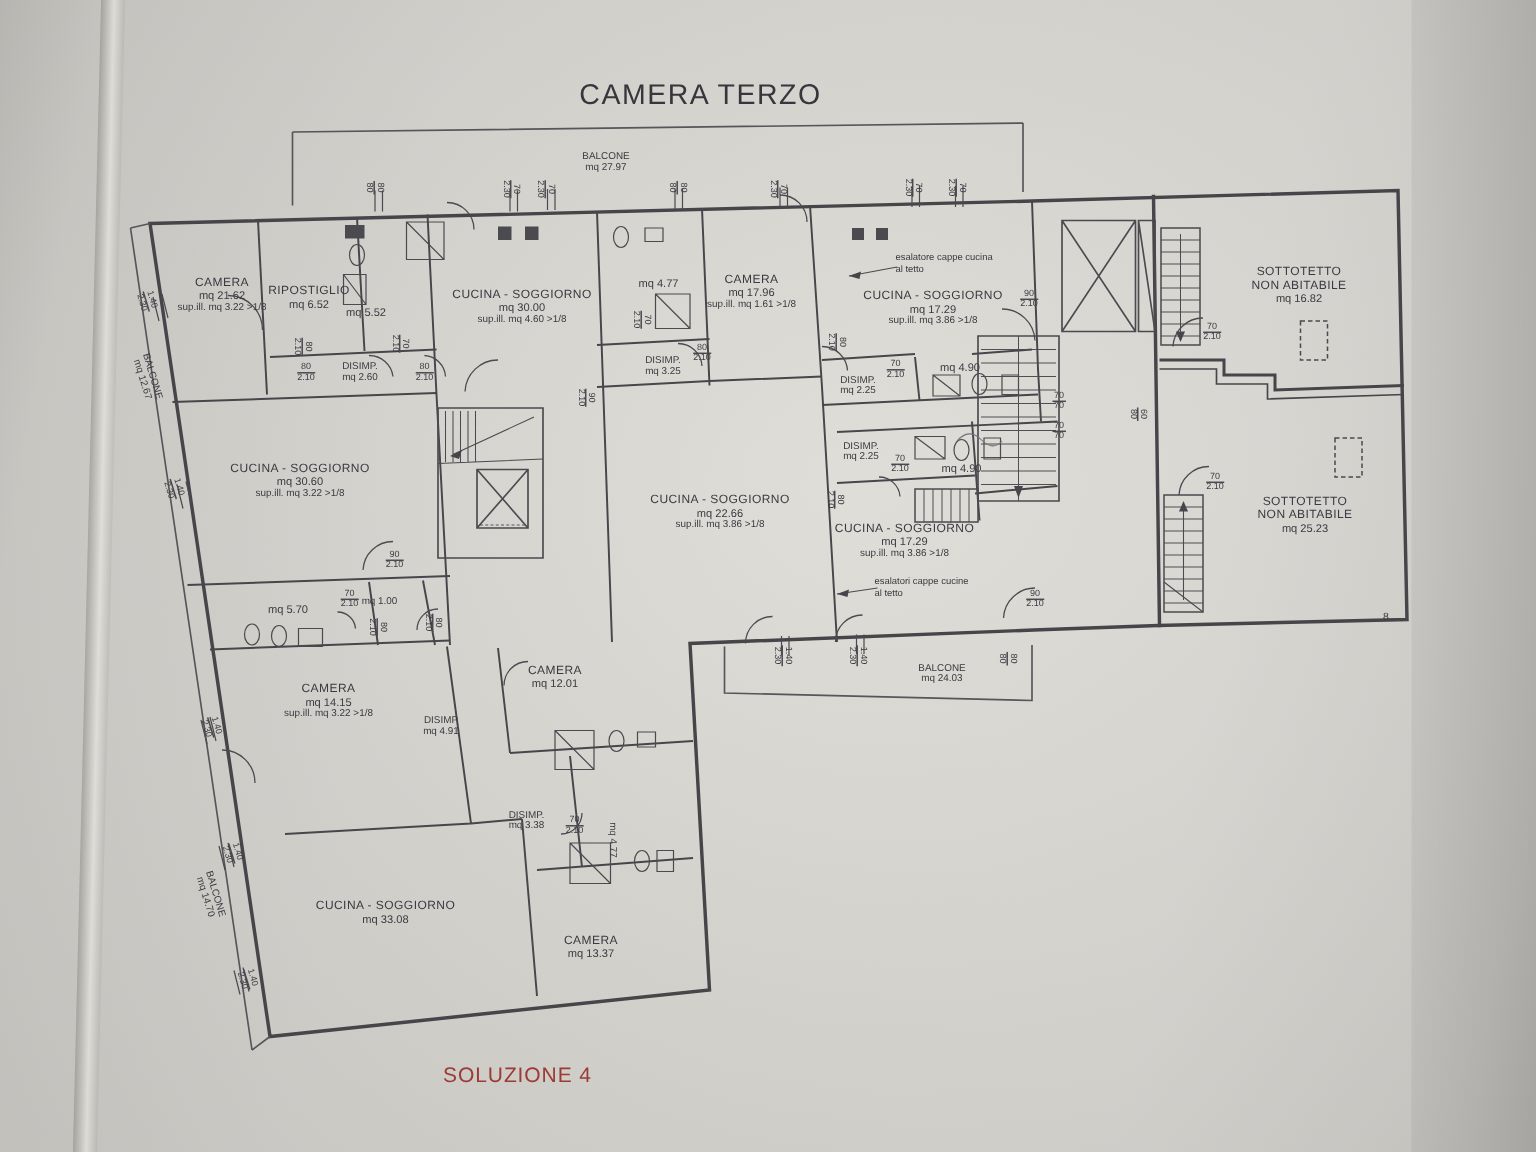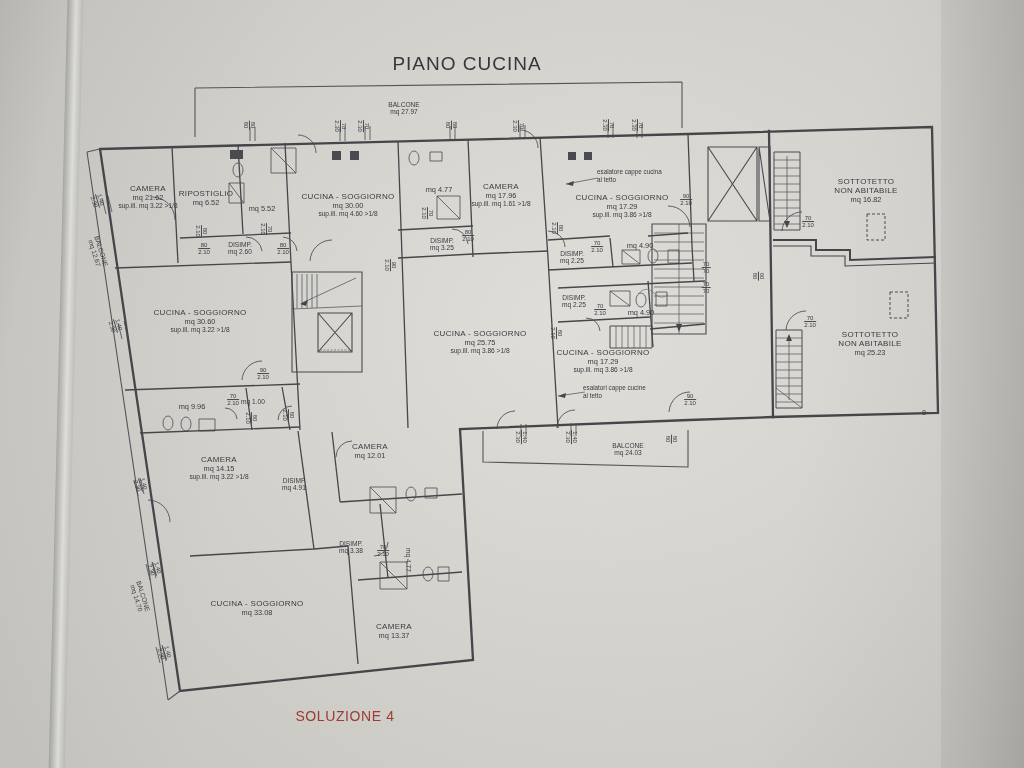--- a/index.html
+++ b/index.html
@@ -184,38 +184,38 @@
   </g>
   <g stroke="#4a4a4f" stroke-width=".7" fill="none">
     <path d="M598,178 L566,184"></path>
     <path d="M566,184 l8,-3 l-1,5 z" fill="#45454a" stroke="none"></path>
     <path d="M585,392 L558,396"></path>
     <path d="M558,396 l8,-3 l-1,5 z" fill="#45454a" stroke="none"></path>
     <path d="M638,294 q8,-9 16,-1 t14,1" stroke="#70707a"></path>
   </g>
 </svg>
 
-<div id="title">PIANO CUCINA</div>
+<div id="title">CAMERA TERZO</div>
 <div id="solution">SOLUZIONE 4</div>
 <div id="sheetnum">8</div>
 
 <div class="lbl" style="left:404px;top:108px">
     <span class="s">BALCONE</span>
     <span class="s">mq 27.97</span>
   </div>
 <div class="lbl" style="left:148px;top:196px">
     <span class="n">CAMERA</span>
     <span class="m">mq 21.62</span>
     <span class="s">sup.ill. mq 3.22 &gt;1/8</span>
   </div>
 <div class="lbl" style="left:206px;top:198px">
     <span class="n">RIPOSTIGLIO</span>
     <span class="m">mq 6.52</span>
   </div>
-<div class="lbl" style="left:262px;top:208px">
+<div class="lbl" style="left:244px;top:208px">
     <span class="m">mq 5.52</span>
   </div>
 <div class="lbl" style="left:348px;top:204px">
     <span class="n">CUCINA - SOGGIORNO</span>
     <span class="m">mq 30.00</span>
     <span class="s">sup.ill. mq 4.60 &gt;1/8</span>
   </div>
 <div class="lbl" style="left:240px;top:248px">
     <span class="s">DISIMP.</span>
     <span class="s">mq 2.60</span>
@@ -253,21 +253,21 @@
     <span class="n">NON ABITABILE</span>
     <span class="m">mq 16.82</span>
   </div>
 <div class="lbl" style="left:200px;top:320px">
     <span class="n">CUCINA - SOGGIORNO</span>
     <span class="m">mq 30.60</span>
     <span class="s">sup.ill. mq 3.22 &gt;1/8</span>
   </div>
 <div class="lbl" style="left:480px;top:341px">
     <span class="n">CUCINA - SOGGIORNO</span>
-    <span class="m">mq 25.75</span>
+    <span class="m">mq 22.66</span>
     <span class="s">sup.ill. mq 3.86 &gt;1/8</span>
   </div>
 <div class="lbl" style="left:574px;top:301px">
     <span class="s">DISIMP.</span>
     <span class="s">mq 2.25</span>
   </div>
 <div class="lbl" style="left:641px;top:312px">
     <span class="m">mq 4.90</span>
   </div>
 <div class="lbl" style="left:603px;top:360px">
@@ -278,21 +278,21 @@
 <div class="es" style="left:583px;top:384px">
     <span>esalatori cappe cucine</span>
     <span>al tetto</span>
   </div>
 <div class="lbl" style="left:870px;top:343px">
     <span class="n">SOTTOTETTO</span>
     <span class="n">NON ABITABILE</span>
     <span class="m">mq 25.23</span>
   </div>
 <div class="lbl" style="left:192px;top:406px">
-    <span class="m">mq 9.96</span>
+    <span class="m">mq 5.70</span>
   </div>
 <div class="lbl" style="left:253px;top:401px">
     <span class="s">mq 1.00</span>
   </div>
 <div class="lbl" style="left:219px;top:467px">
     <span class="n">CAMERA</span>
     <span class="m">mq 14.15</span>
     <span class="s">sup.ill. mq 3.22 &gt;1/8</span>
   </div>
 <div class="lbl" style="left:294px;top:484px">

